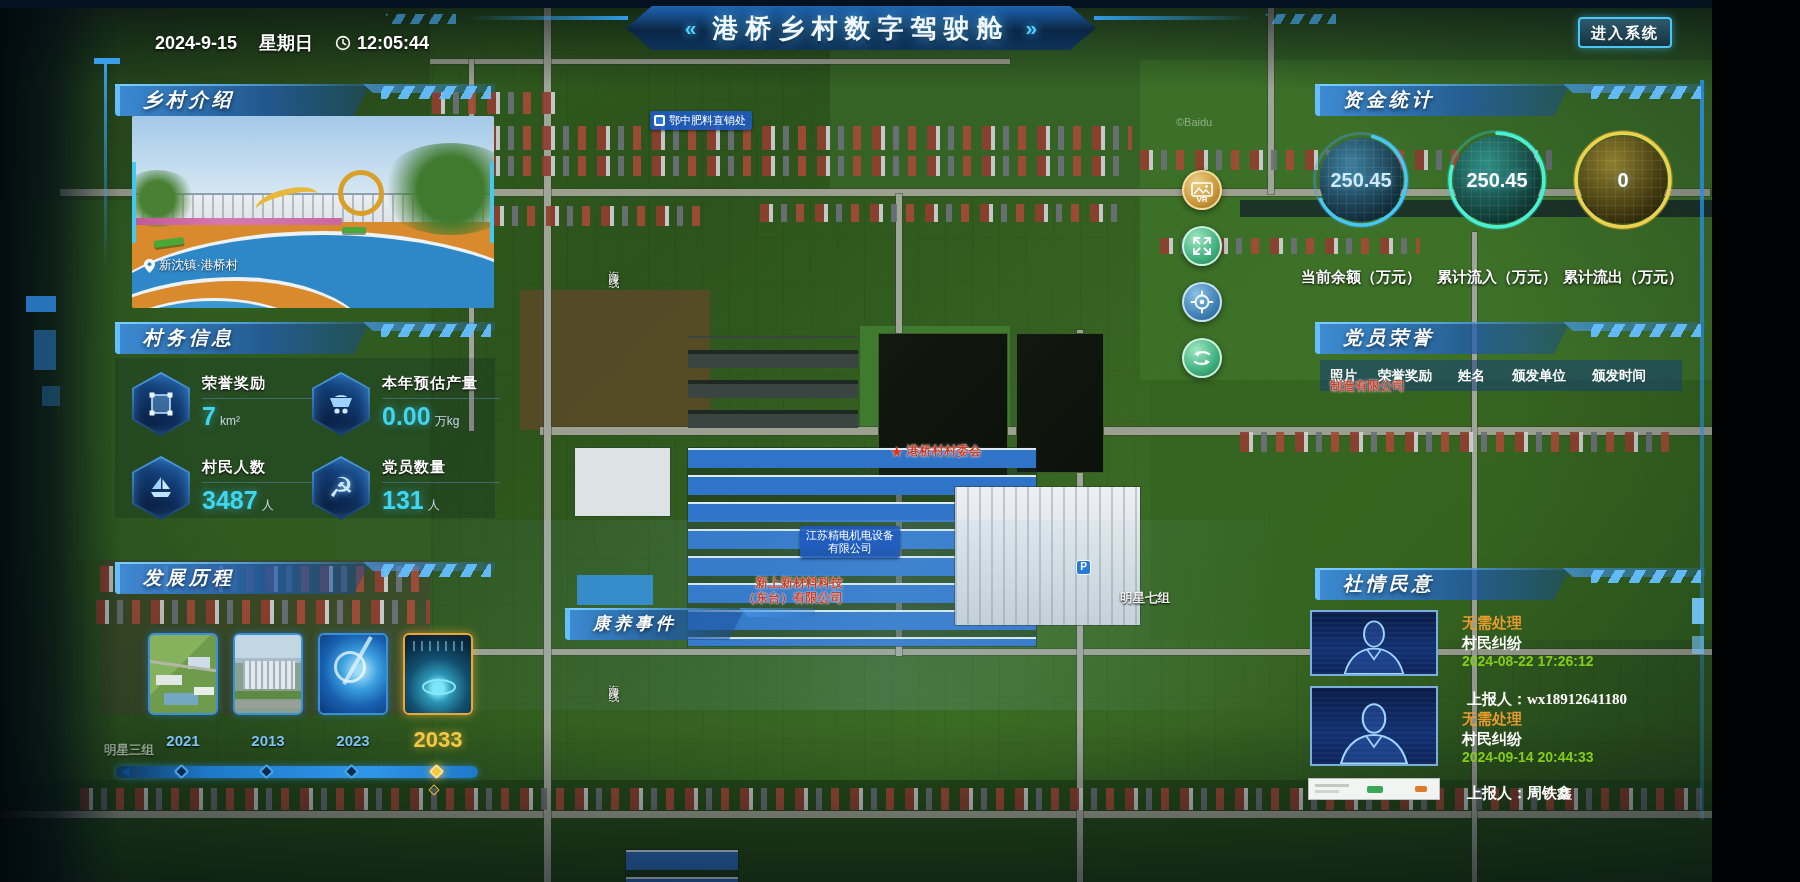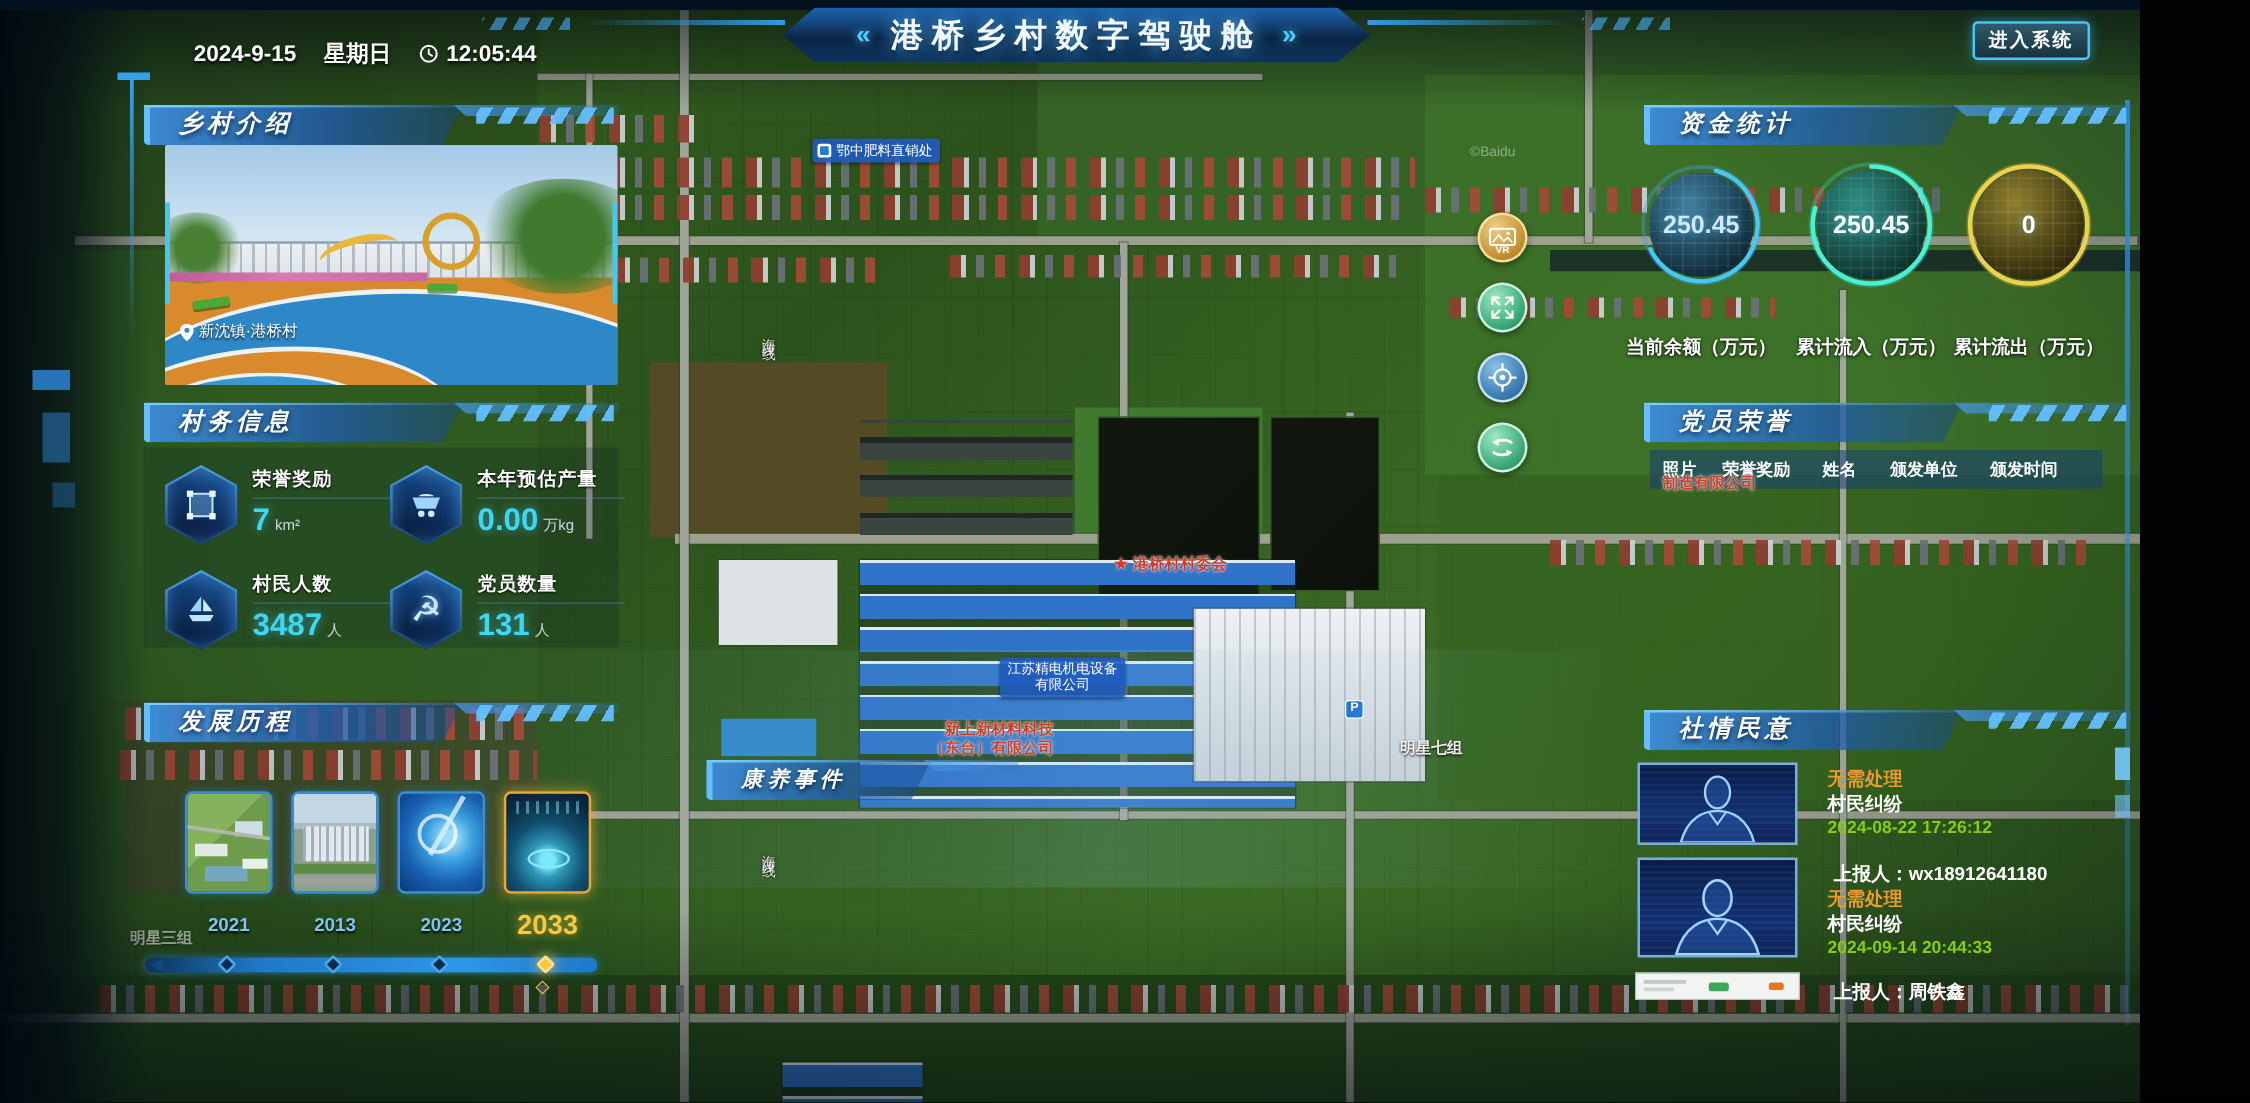--- a/index.html
+++ b/index.html
@@ -543,21 +543,21 @@
   <div class="avatar" style="top:610px;height:66px;">
     <svg width="86" height="56" viewBox="0 0 64 42">
       <ellipse cx="32" cy="12" rx="7.5" ry="9.5" fill="rgba(60,120,220,0.3)" stroke="#9fd4ff" stroke-width="1.4"></ellipse>
       <path d="M10 42 C14 27 24 23 32 23 C40 23 50 27 54 42 Z" fill="rgba(60,120,220,0.3)" stroke="#9fd4ff" stroke-width="1.4"></path>
       <path d="M27 24 L32 31 L37 24" fill="none" stroke="#9fd4ff" stroke-width="1.2"></path>
     </svg>
   </div>
   <div class="sent st-status" style="top:614px;">无需处理</div>
   <div class="sent st-cat" style="top:634px;">村民纠纷</div>
   <div class="sent st-dt" style="top:653px;">2024-08-22 17:26:12</div>
-  <div class="sent st-rep" style="top:690px;left:1467px;">上报人：wx18912641180</div>
+  <div class="sent st-rep" style="top:690px;left:1467px;font-family:Liberation Serif, serif;">上报人：wx18912641180</div>
 
   <div class="avatar" style="top:686px;height:80px;">
     <svg width="96" height="64" viewBox="0 0 64 42">
       <ellipse cx="32" cy="12" rx="7.5" ry="9.5" fill="rgba(60,120,220,0.3)" stroke="#9fd4ff" stroke-width="1.4"></ellipse>
       <path d="M10 42 C14 27 24 23 32 23 C40 23 50 27 54 42 Z" fill="rgba(60,120,220,0.3)" stroke="#9fd4ff" stroke-width="1.4"></path>
       <path d="M27 24 L32 31 L37 24" fill="none" stroke="#9fd4ff" stroke-width="1.2"></path>
     </svg>
   </div>
   <div class="sent st-status" style="top:710px;">无需处理</div>
   <div class="sent st-cat" style="top:730px;">村民纠纷</div>

